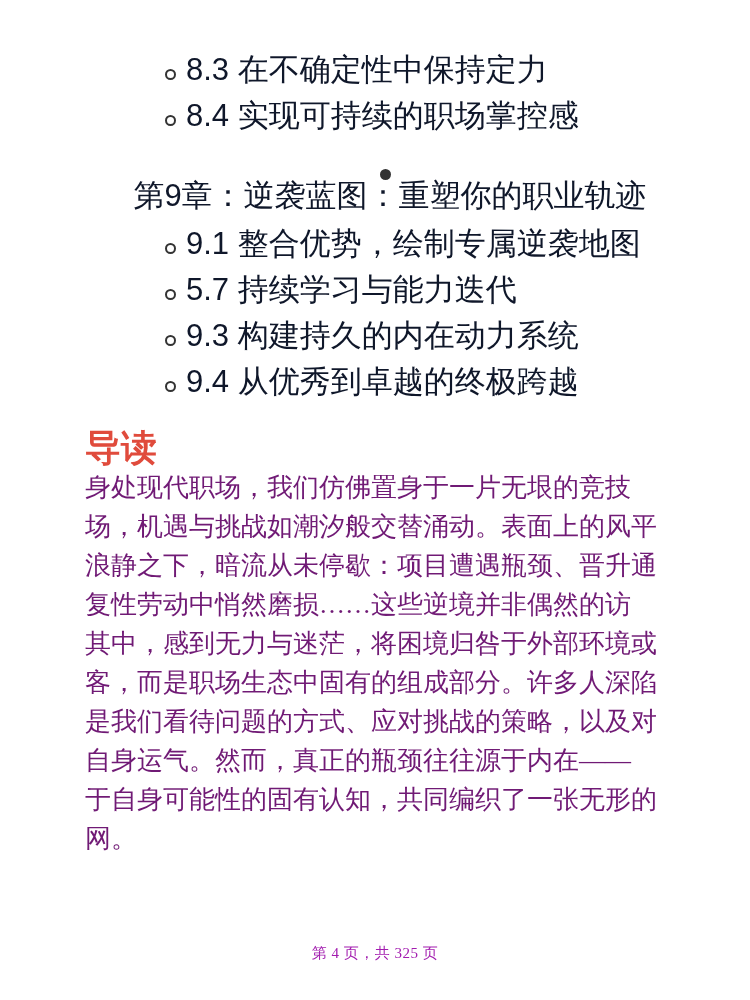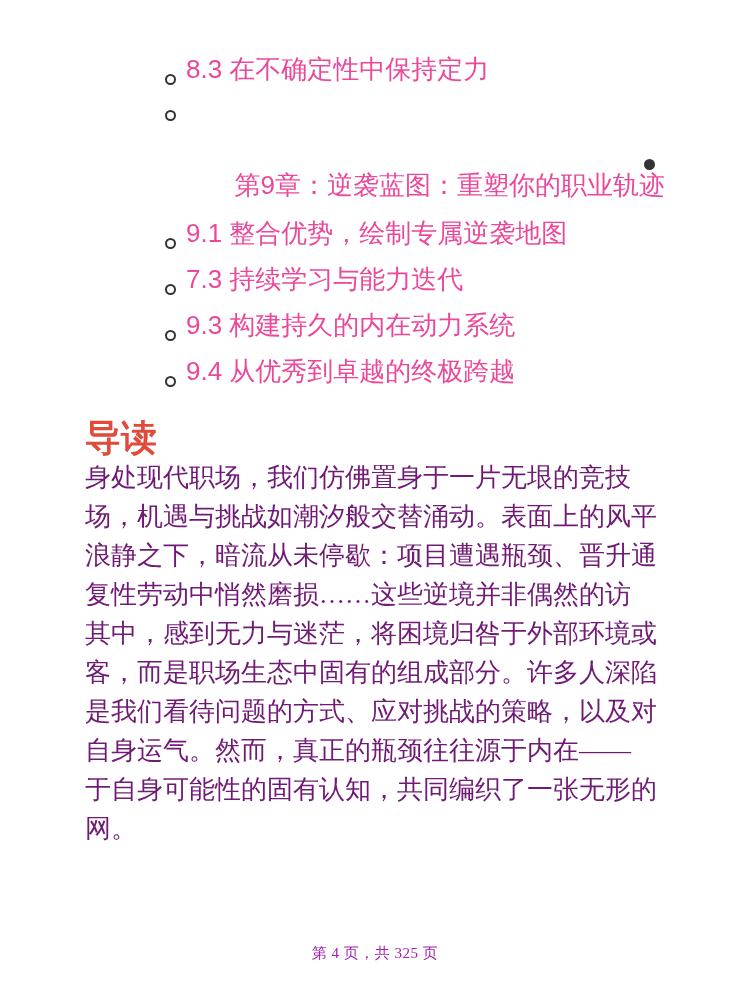--- a/index.html
+++ b/index.html
@@ -10,24 +10,24 @@
     position: relative;
     overflow: hidden;
     font-family: "Liberation Sans", "DejaVu Sans", sans-serif;
     color: #333333;
   }
   .content { padding: 54px 85px 0 85px; }
 
   
   .toc-row {
     display: flex;
-    align-items: flex-end;
-    font-size: 26px;
+    align-items: center;
+    font-size: 31px;
     line-height: 31px;
-    color: #ec4899;
+    color: #0f172a;
   }
   .toc-sub-row    { margin-left: 80px; margin-bottom: 15px; }
   .toc-chapter-row{ margin-left: 30px; margin-top: 28px; flex-direction: column; }
   .toc-nested     { margin-top: 17px; }
 
   .bullet-circle {
     flex: 0 0 auto;
     width: 7px; height: 7px;
     border: 2px solid #333333;
     border-radius: 50%;
@@ -78,35 +78,36 @@
 
 <div class="page">
   <div class="content">
 
     <div class="toc-row toc-sub-row">
       <span class="bullet-circle"></span>
       <span class="toc-text">8.3 在不确定性中保持定力</span>
     </div>
     <div class="toc-row toc-sub-row">
       <span class="bullet-circle"></span>
+      <span class="toc-text">8.4 实现可持续的职场掌控感</span>
     </div>
 
     <div class="toc-row toc-chapter-row">
       <span class="bullet-disc"></span>
       <span class="toc-text">第9章：逆袭蓝图：重塑你的职业轨迹</span>
     </div>
 
     <div class="toc-nested">
       <div class="toc-row toc-sub-row">
         <span class="bullet-circle"></span>
         <span class="toc-text">9.1 整合优势，绘制专属逆袭地图</span>
       </div>
       <div class="toc-row toc-sub-row">
         <span class="bullet-circle"></span>
-        <span class="toc-text">7.3 持续学习与能力迭代</span>
+        <span class="toc-text">5.7 持续学习与能力迭代</span>
       </div>
       <div class="toc-row toc-sub-row">
         <span class="bullet-circle"></span>
         <span class="toc-text">9.3 构建持久的内在动力系统</span>
       </div>
       <div class="toc-row toc-sub-row">
         <span class="bullet-circle"></span>
         <span class="toc-text">9.4 从优秀到卓越的终极跨越</span>
       </div>
     </div>

